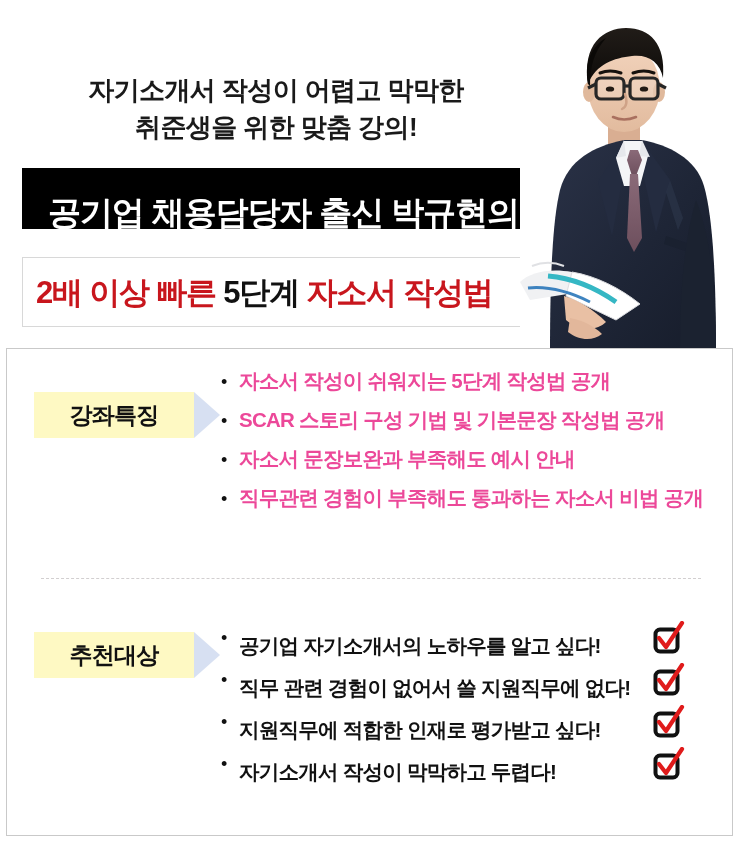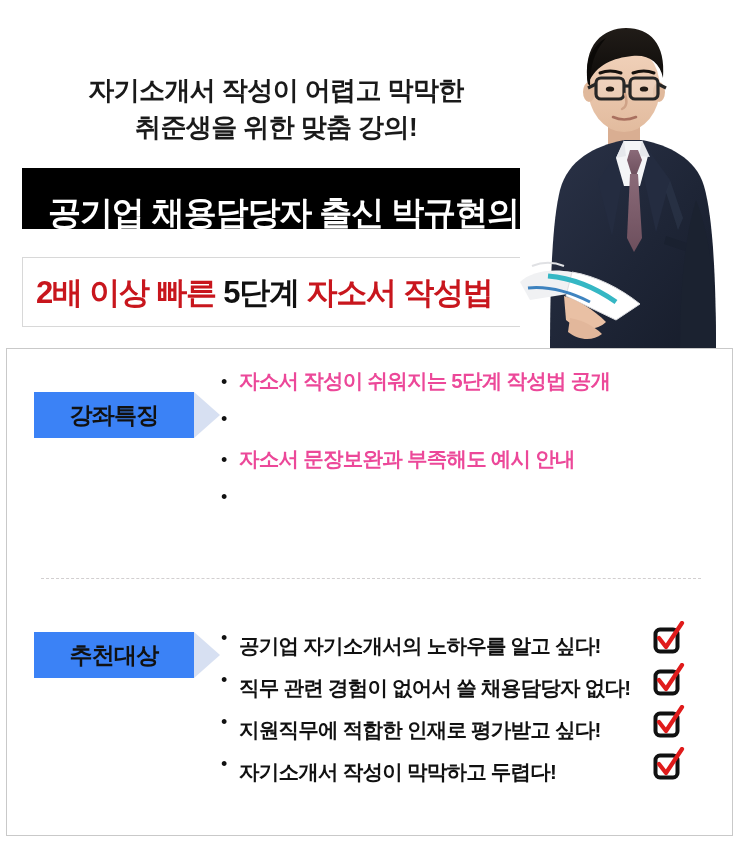--- a/index.html
+++ b/index.html
@@ -119,21 +119,21 @@
     width: 100%;
   }
   .section.features { top: 22px; }
   .section.targets  { top: 268px; }
 
   .tag {
     position: absolute;
     left: 27px;
     width: 160px;
     height: 46px;
-    background: #3b82f6;
+    background: #fef9c3;
     display: flex;
     align-items: center;
     justify-content: center;
   }
   .tag.features-tag { top: 21px; }
   .tag.targets-tag  { top: 15px; font-family: Liberation Serif, serif; }
 
   .tag-arrow {
     position: absolute;
     left: 187px;
@@ -353,29 +353,31 @@
 
       <div class="bullets">
 
         <div class="bullet-row">
           <span class="bullet-dot">•</span>
           <span class="bullet-text"><span>자소서 작성이 쉬워지는 </span><span class="em">5단계</span><span>  작성법 공개</span></span>
         </div>
 
         <div class="bullet-row">
           <span class="bullet-dot">•</span>
+          <span class="bullet-text"><span></span><span class="em">SCAR</span><span> 스토리 구성 기법 및 기본문장 작성법 공개</span></span>
         </div>
 
         <div class="bullet-row">
           <span class="bullet-dot">•</span>
           <span class="bullet-text"><span>자소서 문장보완과 부족해도 예시 안내</span><span class="em"></span><span></span></span>
         </div>
 
         <div class="bullet-row">
           <span class="bullet-dot">•</span>
+          <span class="bullet-text"><span>직무관련 경험이 부족해도 통과하는 자소서 비법 공개</span><span class="em"></span><span></span></span>
         </div>
 
       </div>
     </div>
 
     <div class="divider"></div>
 
     <div class="section targets">
       <div class="tag targets-tag">
         <span class="tag-label">추천대상</span>
@@ -390,21 +392,21 @@
           <span class="check-box">
             <svg width="34" height="34" viewBox="0 0 34 34" xmlns="http://www.w3.org/2000/svg">
               <rect x="4.5" y="8.5" width="22" height="22" rx="4.5" ry="4.5" fill="none" stroke="#111111" stroke-width="4"></rect>
               <path d="M8 17 L 15 26 L 31 2" fill="none" stroke="#e01b1b" stroke-width="4.2" stroke-linecap="round" stroke-linejoin="round"></path>
             </svg>
           </span>
         </div>
 
         <div class="target-row">
           <span class="target-dot">•</span>
-          <span class="target-text">직무 관련 경험이 없어서 쓸 채용담당자 없다!</span>
+          <span class="target-text">직무 관련 경험이 없어서 쓸 지원직무에 없다!</span>
           <span class="check-box">
             <svg width="34" height="34" viewBox="0 0 34 34" xmlns="http://www.w3.org/2000/svg">
               <rect x="4.5" y="8.5" width="22" height="22" rx="4.5" ry="4.5" fill="none" stroke="#111111" stroke-width="4"></rect>
               <path d="M8 17 L 15 26 L 31 2" fill="none" stroke="#e01b1b" stroke-width="4.2" stroke-linecap="round" stroke-linejoin="round"></path>
             </svg>
           </span>
         </div>
 
         <div class="target-row">
           <span class="target-dot">•</span>

